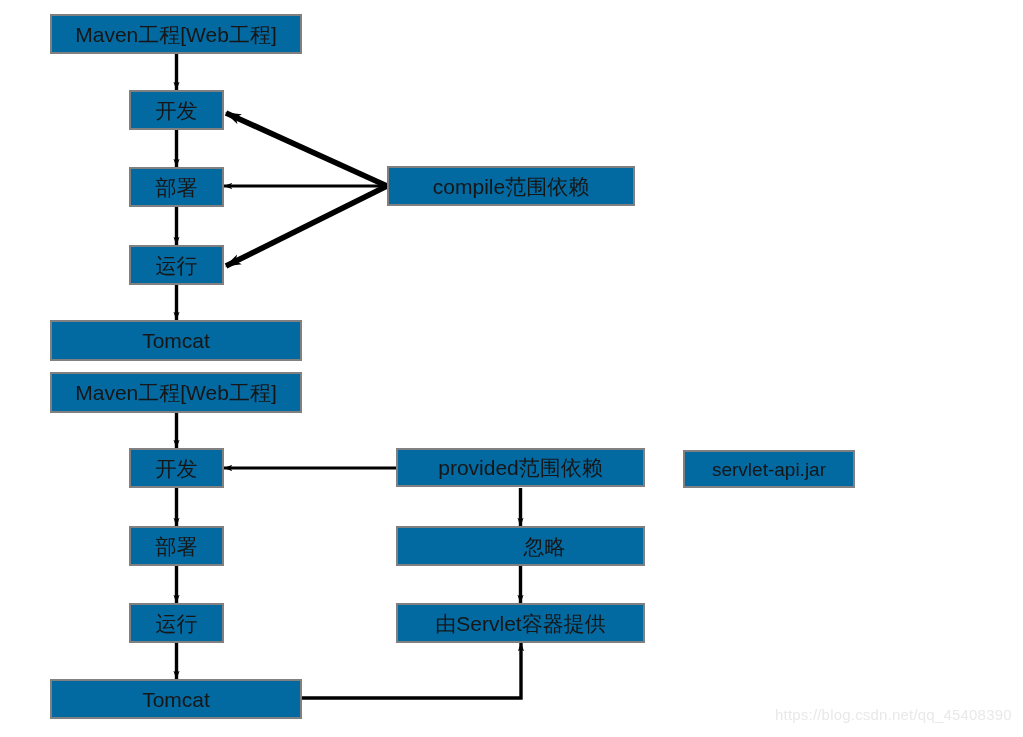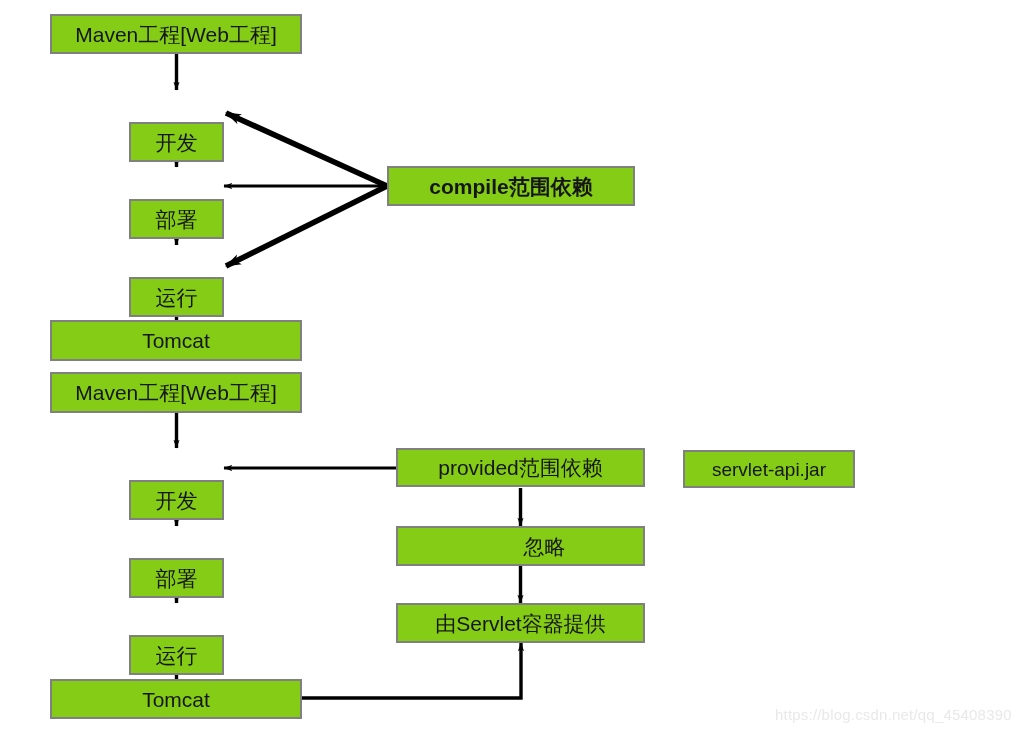--- a/index.html
+++ b/index.html
@@ -11,32 +11,32 @@
     position: relative;
     width: 1023px;
     height: 737px;
     background: #ffffff;
     overflow: hidden;
     font-family: "Liberation Sans", "DejaVu Sans", sans-serif;
   }
   .node {
     position: absolute;
     box-sizing: border-box;
-    background: #84cc16;
+    background: #0369a1;
     border: 2px solid #808080;
     display: flex;
     align-items: center;
     justify-content: center;
     color: #161616;
     font-size: 21px;
     line-height: 1;
     white-space: nowrap;
     letter-spacing: 0px;
   }
-  .node.small { font-size: 21px; margin-top: 32px; }
+  .node.small { font-size: 21px; }
   #edges {
     position: absolute;
     left: 0;
     top: 0;
     width: 1023px;
     height: 737px;
     pointer-events: none;
   }
   .watermark {
     position: absolute;
@@ -88,21 +88,21 @@
   <div class="node" style="left:50px; top:14px; width:252px; height:40px;">Maven工程[Web工程]</div>
 
   <div class="node small" style="left:129px; top:90px; width:95px; height:40px;">开发</div>
 
   <div class="node small" style="left:129px; top:167px; width:95px; height:40px;">部署</div>
 
   <div class="node small" style="left:129px; top:245px; width:95px; height:40px;">运行</div>
 
   <div class="node" style="left:50px; top:320px; width:252px; height:41px;">Tomcat</div>
 
-  <div class="node" style="left:387px; top:166px; width:248px; height:40px;font-weight:bold;">compile范围依赖</div>
+  <div class="node" style="left:387px; top:166px; width:248px; height:40px;">compile范围依赖</div>
 
   <div class="node" style="left:50px; top:372px; width:252px; height:41px;">Maven工程[Web工程]</div>
 
   <div class="node small" style="left:129px; top:448px; width:95px; height:40px;">开发</div>
 
   <div class="node small" style="left:129px; top:526px; width:95px; height:40px;">部署</div>
 
   <div class="node small" style="left:129px; top:603px; width:95px; height:40px;">运行</div>
 
   <div class="node" style="left:50px; top:679px; width:252px; height:40px;">Tomcat</div>

